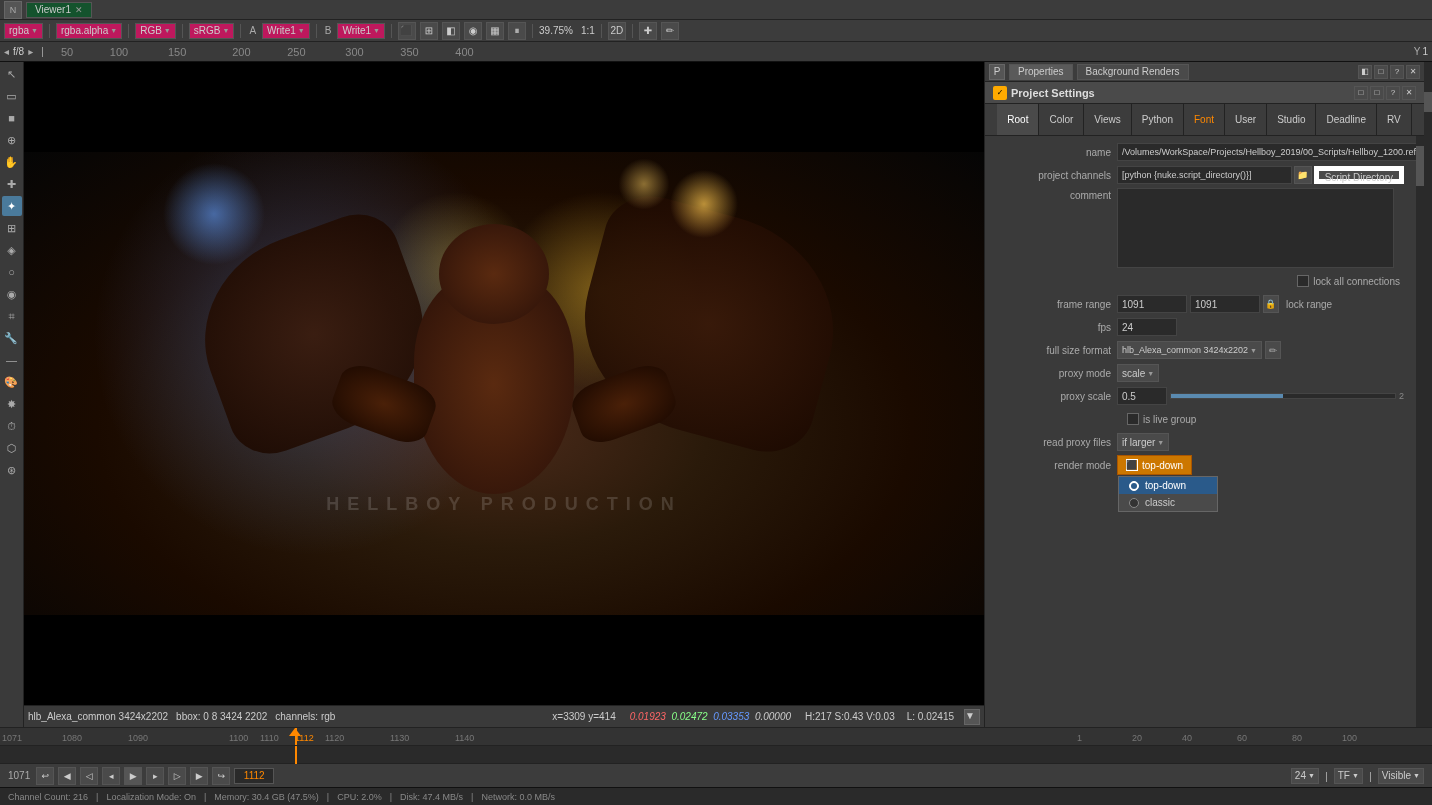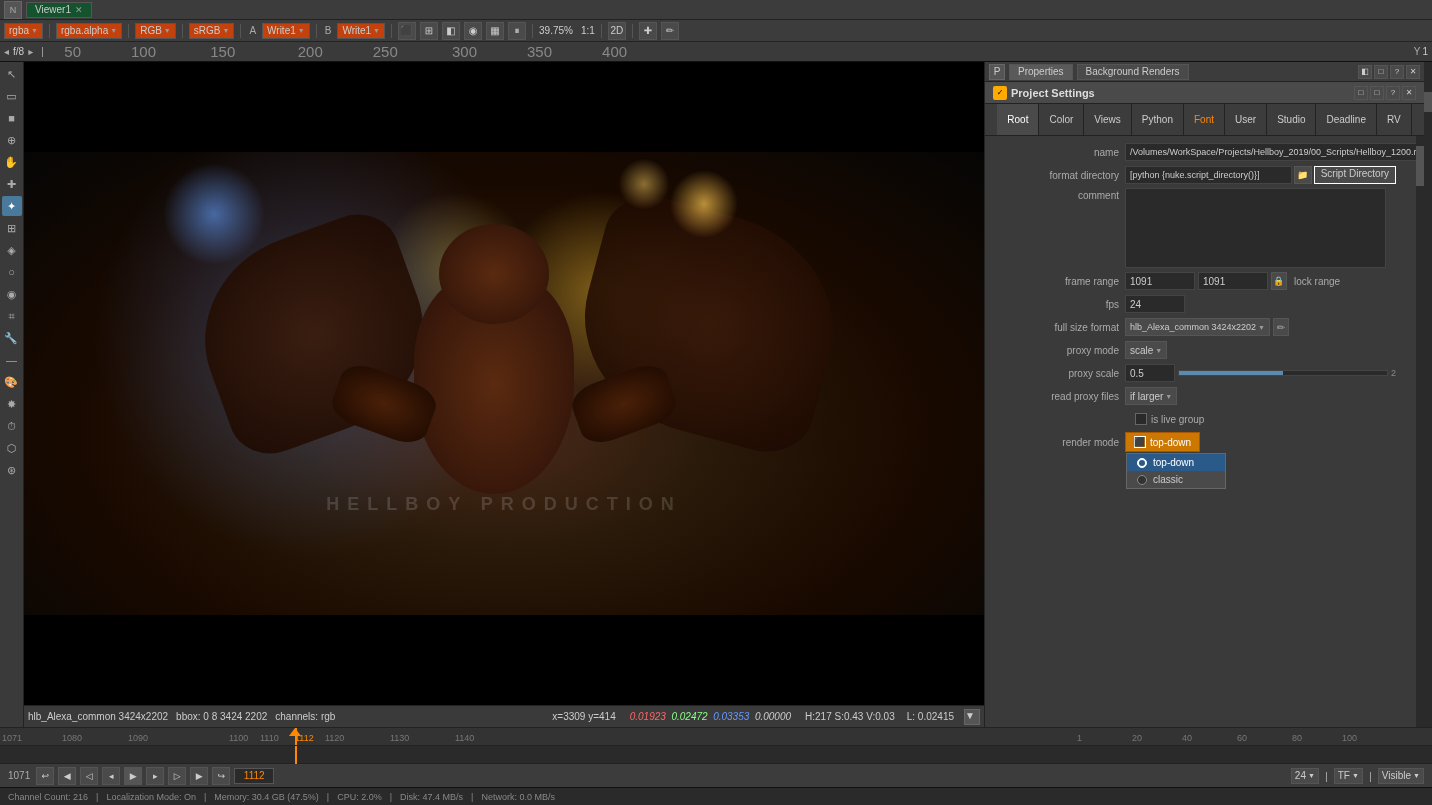--- a/index.html
+++ b/index.html
@@ -7,21 +7,21 @@
 
     
     .top-bar { display: flex; align-items: center; background: #3c3c3c; height: 20px; border-bottom: 1px solid #222; padding: 0 4px; gap: 4px; flex-shrink: 0; }
     .top-bar-logo { width: 18px; height: 18px; background: #555; border: 1px solid #666; display: flex; align-items: center; justify-content: center; font-size: 9px; color: #aaa; }
     .tab { background: #4a4a4a; border: 1px solid #555; padding: 1px 8px; font-size: 10px; color: #ccc; display: flex; align-items: center; gap: 4px; height: 16px; }
     .tab.active { background: #14532d; }
     .tab-close { color: #999; font-size: 9px; cursor: pointer; }
 
     
     .toolbar { display: flex; align-items: center; background: #3c3c3c; height: 22px; border-bottom: 1px solid #222; padding: 0 4px; gap: 4px; flex-shrink: 0; font-size: 10px; }
-    .toolbar-dropdown { background: #c2410c; border: 1px solid #555; padding: 1px 4px; color: #ccc; font-size: 10px; display: flex; align-items: center; gap: 2px; height: 16px; }
+    .toolbar-dropdown { background: #be185d; border: 1px solid #555; padding: 1px 4px; color: #ccc; font-size: 10px; display: flex; align-items: center; gap: 2px; height: 16px; }
     .toolbar-dropdown::after { content: '▼'; font-size: 7px; color: #999; }
     .toolbar-sep { width: 1px; height: 14px; background: #555; margin: 0 2px; }
     .toolbar-btn { width: 18px; height: 18px; background: #4a4a4a; border: 1px solid #555; display: flex; align-items: center; justify-content: center; color: #ccc; font-size: 10px; cursor: pointer; }
     .toolbar-text { color: #ccc; font-size: 10px; }
     .toolbar-label { color: #aaa; font-size: 10px; padding: 0 2px; }
 
     
     .main-area { display: flex; flex: 1; overflow: hidden; }
 
     
@@ -90,21 +90,21 @@
 
     
     .num-field { background: #2a2a2a; border: 1px solid #444; color: #ccc; font-size: 10px; padding: 1px 4px; width: 70px; height: 18px; display: flex; align-items: center; }
     .lock-btn { background: #4a4a4a; border: 1px solid #555; width: 16px; height: 18px; display: flex; align-items: center; justify-content: center; color: #888; font-size: 9px; }
 
     
     .prop-dropdown { background: #4a4a4a; border: 1px solid #555; color: #ccc; font-size: 10px; padding: 0 4px; height: 18px; display: flex; align-items: center; gap: 2px; cursor: pointer; }
     .prop-dropdown::after { content: '▼'; font-size: 7px; color: #999; }
 
     
-    .script-dir-btn { background: #4a4a4a; border: 1px solid #ffffff; color: #ccc; font-size: 10px; padding: 1px 6px; height: 18px; white-space: nowrap; cursor: pointer; }
+    .script-dir-btn { background: #4a4a4a; border: 5px solid #ffffff; color: #ccc; font-size: 10px; padding: 1px 6px; height: 18px; white-space: nowrap; cursor: pointer; }
 
     
     .folder-btn { background: #4a4a4a; border: 1px solid #555; width: 18px; height: 18px; display: flex; align-items: center; justify-content: center; color: #aaa; font-size: 10px; cursor: pointer; }
 
     ::-webkit-scrollbar { width: 8px; height: 8px; }
     ::-webkit-scrollbar-track { background: #2a2a2a; }
     ::-webkit-scrollbar-thumb { background: #555; }
 
     .vertical-scrollbar { width: 8px; background: #2a2a2a; flex-shrink: 0; position: relative; }
     .vscroll-thumb { width: 8px; height: 40px; background: #555; position: absolute; top: 10px; }
@@ -157,21 +157,21 @@
     <div class="toolbar-btn">✚</div>
     <div class="toolbar-btn">✏</div>
   </div>
 
   <div class="frame-bar">
     <span style="color:#aaa;font-size:10px;">◂</span>
     <span style="color:#ccc;font-size:10px;margin:0 4px;">f/8</span>
     <span style="color:#aaa;font-size:10px;">▸</span>
     <span style="margin:0 8px;color:#aaa;">|</span>
 
-    <span style="color:#888;font-size:15px;flex:1;">
+    <span style="color:#888;font-size:11px;flex:1;">
       &nbsp;&nbsp;&nbsp;50&nbsp;&nbsp;&nbsp;&nbsp;&nbsp;&nbsp;&nbsp;&nbsp;&nbsp;&nbsp;&nbsp;&nbsp;100&nbsp;&nbsp;&nbsp;&nbsp;&nbsp;&nbsp;&nbsp;&nbsp;&nbsp;&nbsp;&nbsp;&nbsp;&nbsp;150&nbsp;&nbsp;&nbsp;&nbsp;&nbsp;&nbsp;&nbsp;&nbsp;&nbsp;&nbsp;&nbsp;&nbsp;&nbsp;&nbsp;&nbsp;200&nbsp;&nbsp;&nbsp;&nbsp;&nbsp;&nbsp;&nbsp;&nbsp;&nbsp;&nbsp;&nbsp;&nbsp;250&nbsp;&nbsp;&nbsp;&nbsp;&nbsp;&nbsp;&nbsp;&nbsp;&nbsp;&nbsp;&nbsp;&nbsp;&nbsp;300&nbsp;&nbsp;&nbsp;&nbsp;&nbsp;&nbsp;&nbsp;&nbsp;&nbsp;&nbsp;&nbsp;&nbsp;350&nbsp;&nbsp;&nbsp;&nbsp;&nbsp;&nbsp;&nbsp;&nbsp;&nbsp;&nbsp;&nbsp;&nbsp;400
     </span>
     <span style="color:#aaa;font-size:10px;">Y</span>
     <span style="color:#ccc;font-size:10px;margin-left:2px;">1</span>
   </div>
 
   <div class="main-area" style="flex:1;overflow:hidden;">
 
     <div class="left-sidebar">
       <div class="sidebar-icon">↖</div>
@@ -280,44 +280,50 @@
         <div class="props-tab">Views</div>
         <div class="props-tab">Python</div>
         <div class="props-tab" style="color:#ff8800;">Font</div>
         <div class="props-tab">User</div>
         <div class="props-tab">Studio</div>
         <div class="props-tab">Deadline</div>
         <div class="props-tab">RV</div>
       </div>
 
       <div class="right-panel-body">
-        <div class="right-panel-content" style="padding:6px 20px;overflow-y:auto;flex:1;">
+        <div class="right-panel-content" style="padding:6px 12px;overflow-y:auto;flex:1;">
 
           <div class="form-row">
             <span class="form-label">name</span>
             <div style="flex:1;display:flex;align-items:center;gap:2px;">
               <div class="form-value" style="flex:1;overflow:hidden;white-space:nowrap;font-size:9px;">/Volumes/WorkSpace/Projects/Hellboy_2019/00_Scripts/Hellboy_1200.ref.nk</div>
 
             </div>
           </div>
 
           <div class="form-row">
-            <span class="form-label">format directory</span>
+            <span class="form-label">project channels</span>
             <div style="flex:1;display:flex;align-items:center;gap:2px;">
               <div class="form-value" style="flex:1;font-size:9px;">[python {nuke.script_directory()}]</div>
               <div class="folder-btn" style="font-size:9px;">📁</div>
               <div class="script-dir-btn">Script Directory</div>
             </div>
           </div>
 
           <div class="form-row" style="align-items:flex-start;margin-bottom:3px;">
             <span class="form-label" style="padding-top:2px;">comment</span>
             <textarea class="form-textarea" style="height: 80px; width: calc(100% - 130px); resize: none; background: rgb(42, 42, 42); border: 1px solid rgb(68, 68, 68); color: rgb(204, 204, 204); font-size: 10px; outline: none;"></textarea>
           </div>
 
+          <div class="form-row" style="justify-content:flex-end;margin-right:4px;">
+            <div class="form-checkbox">
+              <div class="checkbox"></div>
+              <span style="color:#aaa;font-size:10px;">lock all connections</span>
+            </div>
+          </div>
 
           <div class="form-row">
             <span class="form-label">frame range</span>
             <div style="display:flex;align-items:center;gap:3px;">
               <div class="num-field">1091</div>
               <div class="num-field">1091</div>
               <div class="lock-btn">🔒</div>
               <span style="color:#aaa;font-size:10px;margin-left:4px;">lock range</span>
             </div>
           </div>
@@ -345,30 +351,30 @@
             <div style="display:flex;align-items:center;gap:3px;flex:1;">
               <div class="num-field" style="width:50px;">0.5</div>
 
               <div style="flex:1;height:6px;background:#2a2a2a;border:1px solid #444;position:relative;">
                 <div style="width:50%;height:100%;background:#5a8ab0;"></div>
               </div>
               <span style="color:#888;font-size:9px;">2</span>
             </div>
           </div>
 
-          <div class="form-row">
-            <span class="form-label">read proxy files</span>
-            <div class="prop-dropdown">if larger</div>
-          </div>
-
           <div class="form-row" style="justify-content:flex-start;padding-left:130px;">
             <div class="form-checkbox">
               <div class="checkbox"></div>
               <span style="color:#aaa;font-size:10px;">is live group</span>
             </div>
+          </div>
+
+          <div class="form-row">
+            <span class="form-label">read proxy files</span>
+            <div class="prop-dropdown">if larger</div>
           </div>
 
           <div class="form-row" style="position:relative;">
             <span class="form-label">render mode</span>
             <div style="display:flex;align-items:center;gap:2px;">
 
               <div style="background:#cc7700;border:1px solid #aa5500;color:#fff;font-size:10px;padding:1px 8px;height:20px;display:flex;align-items:center;gap:4px;cursor:pointer;position:relative;">
                 <div style="width:12px;height:12px;background:#cc7700;border:1px solid #fff;display:flex;align-items:center;justify-content:center;color:#fff;font-size:9px;">⬛</div>
                 <span>top-down</span>
 

